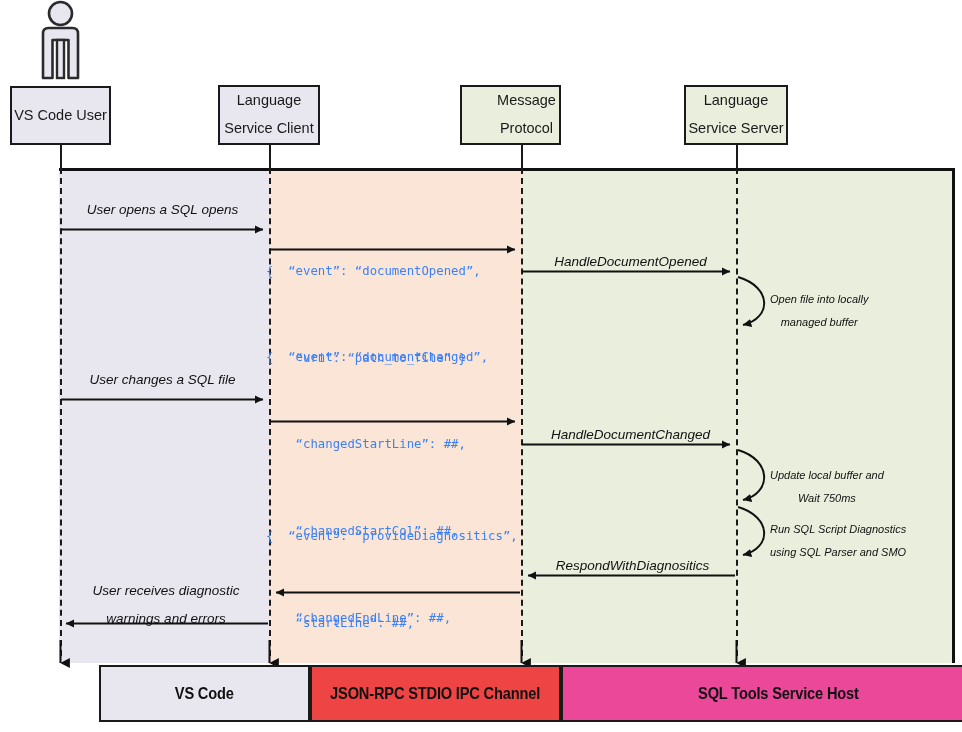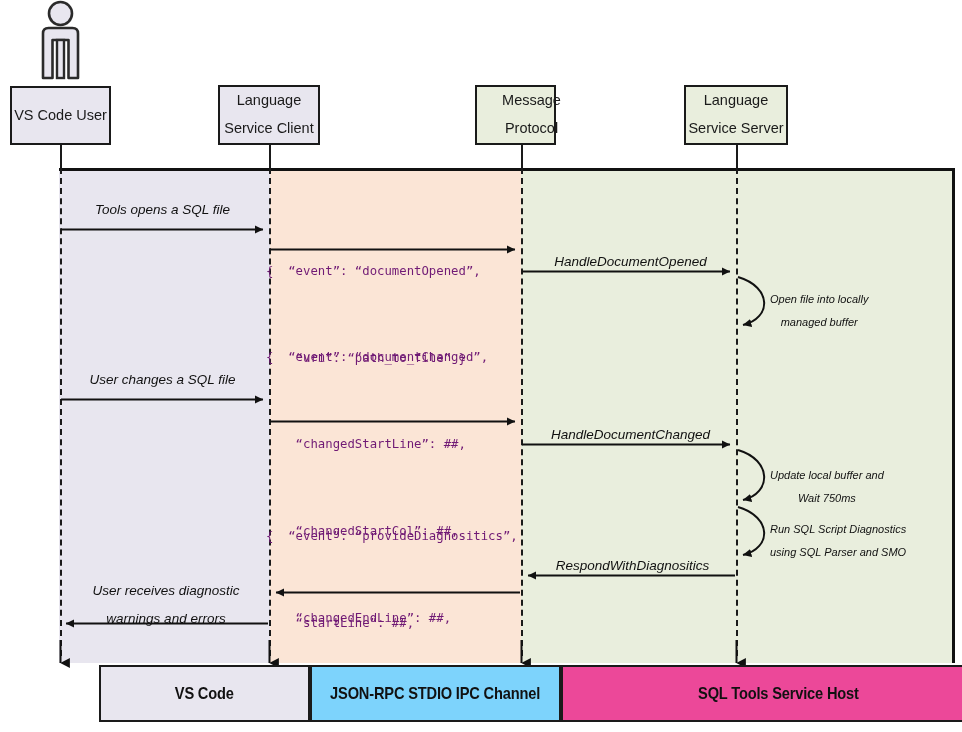--- a/index.html
+++ b/index.html
@@ -22,21 +22,21 @@
   .solidline{position:absolute;width:0;border-left:2px solid #1a1a1a;}
 
   .fbox{position:absolute;box-sizing:border-box;border:2px solid #1a1a1a;
         display:flex;align-items:center;justify-content:center;
         font-weight:bold;font-size:17px;color:#111;letter-spacing:-0.2px;margin-left:40px;}
   .fbox span{transform:scaleX(0.86);display:inline-block;white-space:nowrap;}
 
   .msglabel{position:absolute;font-style:italic;font-size:13.5px;color:#111;
             text-align:center;line-height:2.05;white-space:nowrap;}
   .jsonblock{position:absolute;font-family:"DejaVu Sans Mono",monospace;
-             font-size:12.3px;color:#701a75;line-height:2.36;white-space:pre;}
+             font-size:12.3px;color:#3b82f6;line-height:2.36;white-space:pre;}
   .note{position:absolute;font-style:italic;font-size:11px;color:#111;
         line-height:2.1;text-align:center;white-space:nowrap;}
 
   svg.overlay{position:absolute;left:0;top:0;width:962px;height:732px;pointer-events:none;}
 </style>
 </head>
 <body>
 
 <div id="stage">
 
@@ -54,21 +54,21 @@
 
   <div class="hbox hbox-lav" style="left:10px;top:86px;width:101px;height:59px;">
     <span>VS Code User</span>
   </div>
 
   <div class="hbox hbox-lav" style="left:218px;top:85px;width:102px;height:60px;">
     <span>Language</span>
     <span>Service Client</span>
   </div>
 
-  <div class="hbox hbox-grn" style="left:475px;top:85px;width:81px;height:60px;padding-left:32px;">
+  <div class="hbox hbox-grn" style="left:460px;top:85px;width:101px;height:60px;padding-left:32px;">
     <span>Message</span>
     <span>Protocol</span>
   </div>
 
   <div class="hbox hbox-grn" style="left:684px;top:85px;width:104px;height:60px;">
     <span>Language</span>
     <span>Service Server</span>
   </div>
 
   <div class="solidline" style="left:60px;top:145px;height:24px;"></div>
@@ -117,21 +117,21 @@
     <line x1="520" y1="592.5" x2="276" y2="592.5" stroke="#111" stroke-width="2" marker-end="url(#ar-l)"></line>
 
     <line x1="268" y1="623.5" x2="66" y2="623.5" stroke="#111" stroke-width="2" marker-end="url(#ar-l)"></line>
 
     <line x1="60.5" y1="640" x2="60.5" y2="663" stroke="#111" stroke-width="2" marker-end="url(#ar-d)"></line>
     <line x1="269.5" y1="640" x2="269.5" y2="663" stroke="#111" stroke-width="2" marker-end="url(#ar-d)"></line>
     <line x1="521.5" y1="640" x2="521.5" y2="663" stroke="#111" stroke-width="2" marker-end="url(#ar-d)"></line>
     <line x1="736.5" y1="640" x2="736.5" y2="663" stroke="#111" stroke-width="2" marker-end="url(#ar-d)"></line>
   </svg>
 
-  <div class="msglabel" style="left:61px;top:196px;width:203px;">Tools opens a SQL file</div>
+  <div class="msglabel" style="left:61px;top:196px;width:203px;">User opens a SQL opens</div>
 
   <div class="msglabel" style="left:528px;top:248px;width:205px;">HandleDocumentOpened</div>
 
   <div class="msglabel" style="left:61px;top:366px;width:203px;">User changes a SQL file</div>
 
   <div class="msglabel" style="left:528px;top:421px;width:205px;">HandleDocumentChanged</div>
 
   <div class="msglabel" style="left:530px;top:552px;width:205px;">RespondWithDiagnositics</div>
 
   <div class="msglabel" style="left:66px;top:565px;width:200px;margin-top:12px;">
@@ -173,20 +173,20 @@
   </div>
 
   <div class="note" style="left:770px;top:518px;">
     <div>Run SQL Script Diagnostics</div>
     <div>using SQL Parser and SMO</div>
   </div>
 
   <div class="fbox" style="left:59px;top:665px;width:211px;height:57px;background:#e8e6ef;">
     <span>VS Code</span>
   </div>
-  <div class="fbox" style="left:270px;top:665px;width:251px;height:57px;background:#7dd3fc;">
+  <div class="fbox" style="left:270px;top:665px;width:251px;height:57px;background:#ef4444;">
     <span>JSON-RPC STDIO IPC Channel</span>
   </div>
   <div class="fbox" style="left:521px;top:665px;width:434px;height:57px;background:#ec4899;">
     <span>SQL Tools Service Host</span>
   </div>
 
 </div>
 
 </body></html>

